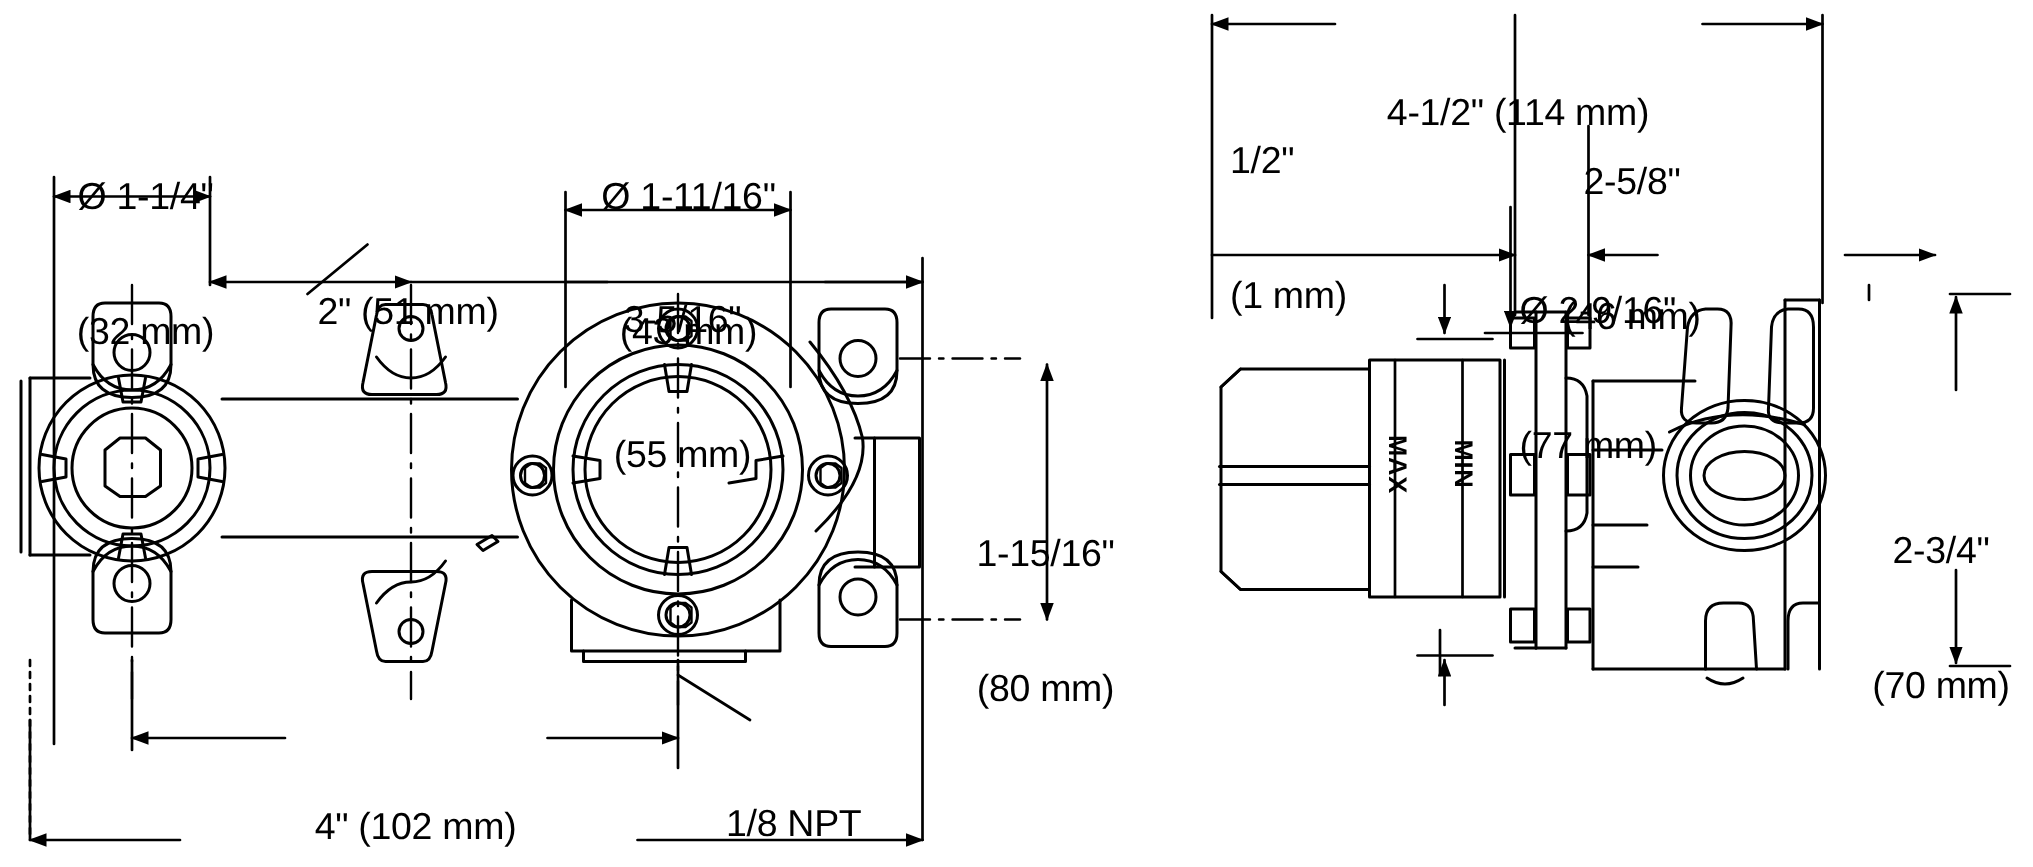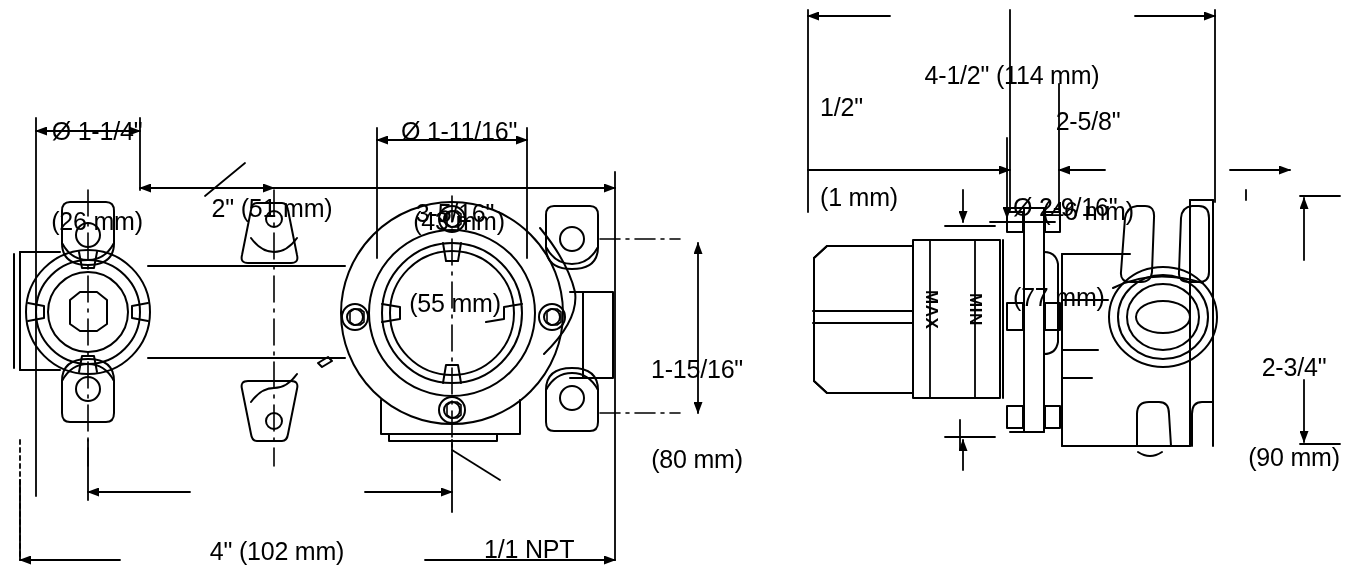--- a/index.html
+++ b/index.html
@@ -263,21 +263,21 @@
         <path d="M963,190 L963,222" marker-end="url(#ar)"></path>
         <path d="M945,226 L995,226"></path>
         <path d="M963,470 L963,440" marker-end="url(#ar)"></path>
         <path d="M945,437 L995,437"></path>
       </g>
     </g>
   </svg>
 
   <div class="dimtext ctr" style="left:97px; top:56px;">
     <div>Ø 1-1/4"</div>
-    <div>(26 mm)</div>
+    <div>(32 mm)</div>
   </div>
 
   <div class="dimtext ctr" style="left:272px; top:133px;">
     <div>2" (51 mm)</div>
   </div>
 
   <div class="dimtext ctr" style="left:459px; top:56px;">
     <div>Ø 1-11/16"</div>
     <div>(43 mm)</div>
   </div>
@@ -290,21 +290,21 @@
   <div class="dimtext ctr" style="left:697px; top:294px;">
     <div>1-15/16"</div>
     <div>(80 mm)</div>
   </div>
 
   <div class="dimtext ctr" style="left:277px; top:476px;">
     <div>4" (102 mm)</div>
   </div>
 
   <div class="dimtext" style="left:484px; top:474px;">
-    <div>1/1 NPT</div>
+    <div>1/8 NPT</div>
   </div>
 
   <div class="dimtext ctr" style="left:273px; top:544px;">
     
   </div>
 
   <div class="dimtext ctr" style="left:1012px; top:0px;">
     <div>4-1/2" (114 mm)</div>
   </div>
 
@@ -318,19 +318,19 @@
     <div>(46 mm)</div>
   </div>
 
   <div class="dimtext" style="left:1013px; top:132px;">
     <div>Ø 2-9/16"</div>
     <div>(77 mm)</div>
   </div>
 
   <div class="dimtext ctr" style="left:1294px; top:292px;">
     <div>2-3/4"</div>
-    <div>(90 mm)</div>
+    <div>(70 mm)</div>
   </div>
 
   <div class="dimtext rot" style="left:946px; top:290px;">MAX</div>
   <div class="dimtext rot" style="left:990px; top:293px;">MIN</div>
 
 </div>
 
 </body></html>

